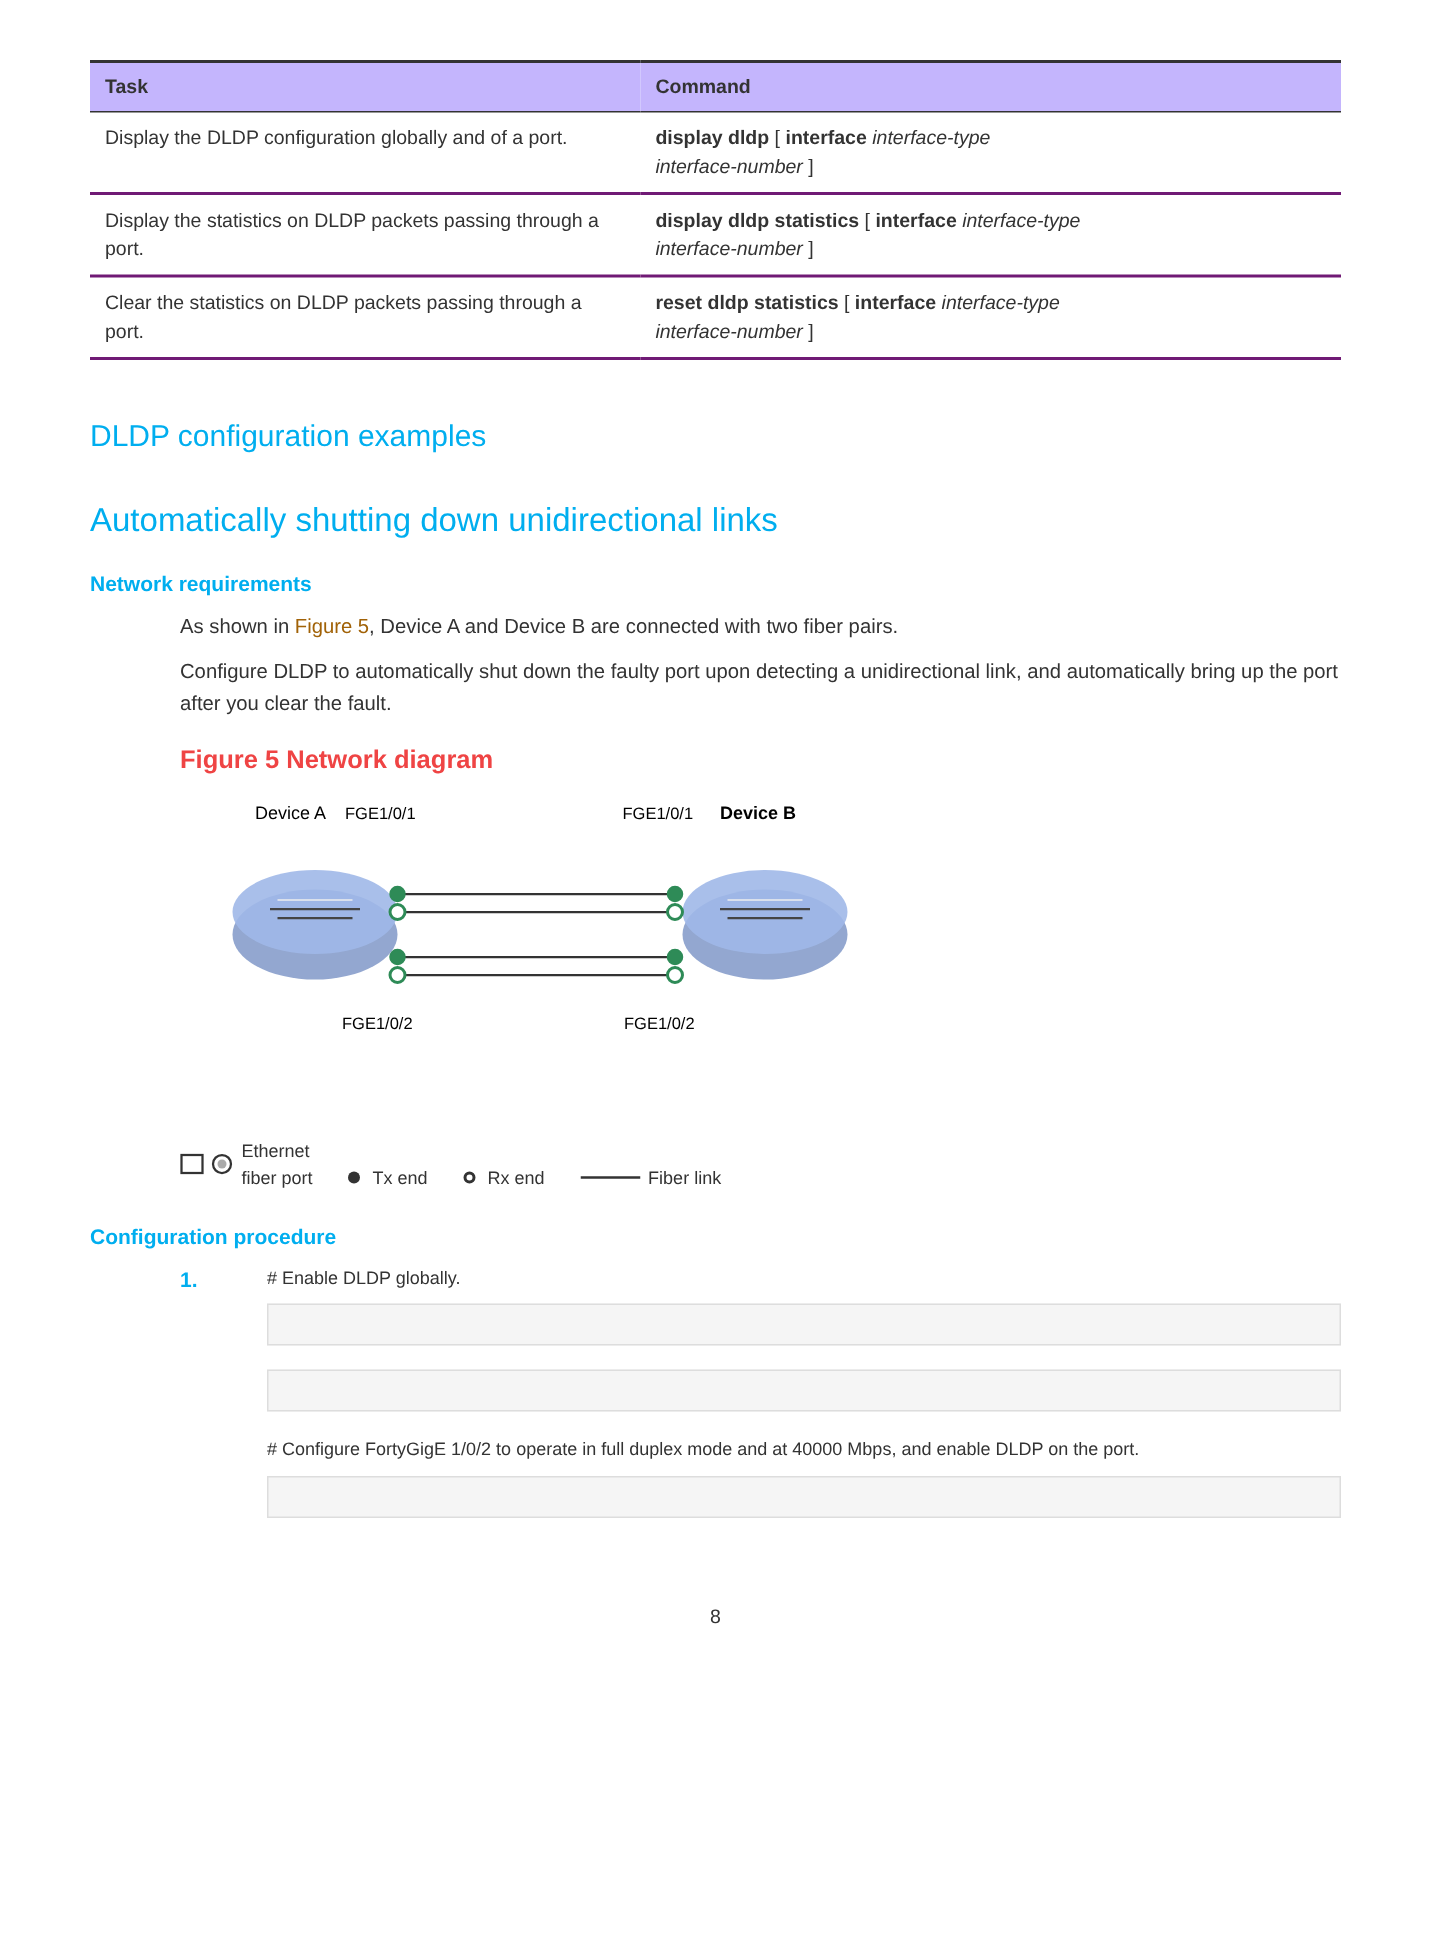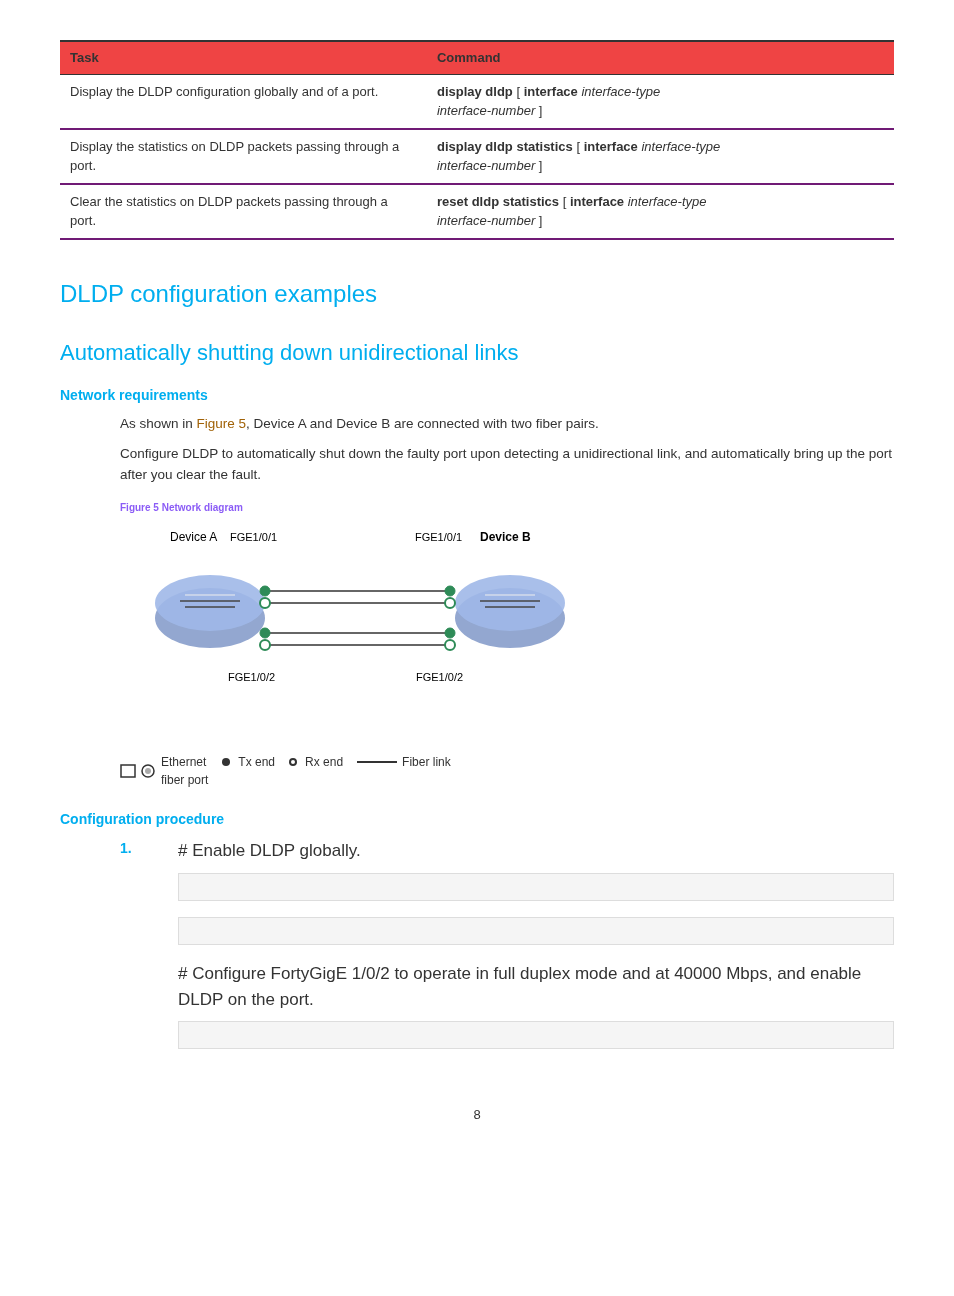--- a/index.html
+++ b/index.html
@@ -14,41 +14,41 @@
     }
 
     
     .command-table {
       width: 100%;
       border-collapse: collapse;
       margin-bottom: 36px;
       font-size: 13px;
     }
     .command-table th {
-      background: #ef4444;
+      background: #c4b5fd;
       border-top: 2px solid #333;
       border-bottom: 1px solid #333;
       padding: 6px 10px;
       text-align: left;
       font-weight: bold;
     }
     .command-table td {
       padding: 7px 10px;
       vertical-align: top;
       border-bottom: 2px solid #701a75;
     }
     .command-table td:first-child {
       width: 44%;
     }
     .cmd-bold { font-weight: bold; }
     .cmd-italic { font-style: italic; }
 
     
     .h1-section {
-      font-size: 24px;
+      font-size: 20px;
       font-weight: normal;
       color: #00AEEF;
       margin-bottom: 24px;
       margin-top: 10px;
     }
     .h2-section {
       font-size: 22px;
       font-weight: normal;
       color: #00AEEF;
       margin-bottom: 14px;
@@ -69,43 +69,43 @@
       font-size: 13.5px;
       line-height: 1.55;
     }
     .body-text a, .link-text {
       color: #a16207;
       text-decoration: none;
     }
 
     
     .figure-caption {
-      font-size: 10px;
+      font-size: 17px;
       font-weight: bold;
-      color: #8b5cf6;
+      color: #ef4444;
       padding-left: 60px;
       margin-bottom: 8px;
       margin-top: 14px;
     }
 
     
     .diagram-container {
       padding-left: 60px;
       margin-bottom: 20px;
       text-align: center;
     }
     .diagram-svg {
       display: block;
     }
 
     
     .legend-container {
       display: flex;
-      align-items: flex-start;
-      gap: 14px;
+      align-items: flex-end;
+      gap: 24px;
       padding-left: 60px;
       font-size: 12px;
       margin-bottom: 20px;
     }
     .legend-item {
       display: flex;
       align-items: center;
       gap: 5px;
     }
 
@@ -122,21 +122,21 @@
       font-weight: bold;
       color: #00AEEF;
       min-width: 20px;
     }
     .step-content {
       flex: 1;
     }
     .step-detail {
       padding-left: 28px;
       margin-bottom: 6px;
-      font-size: 17px;
+      font-size: 12px;
       line-height: 1.55;
     }
 
     
     .code-block {
       background: #f5f5f5;
       border: 1px solid #ddd;
       padding: 10px 14px;
       font-family: monospace;
       font-size: 12.5px;

